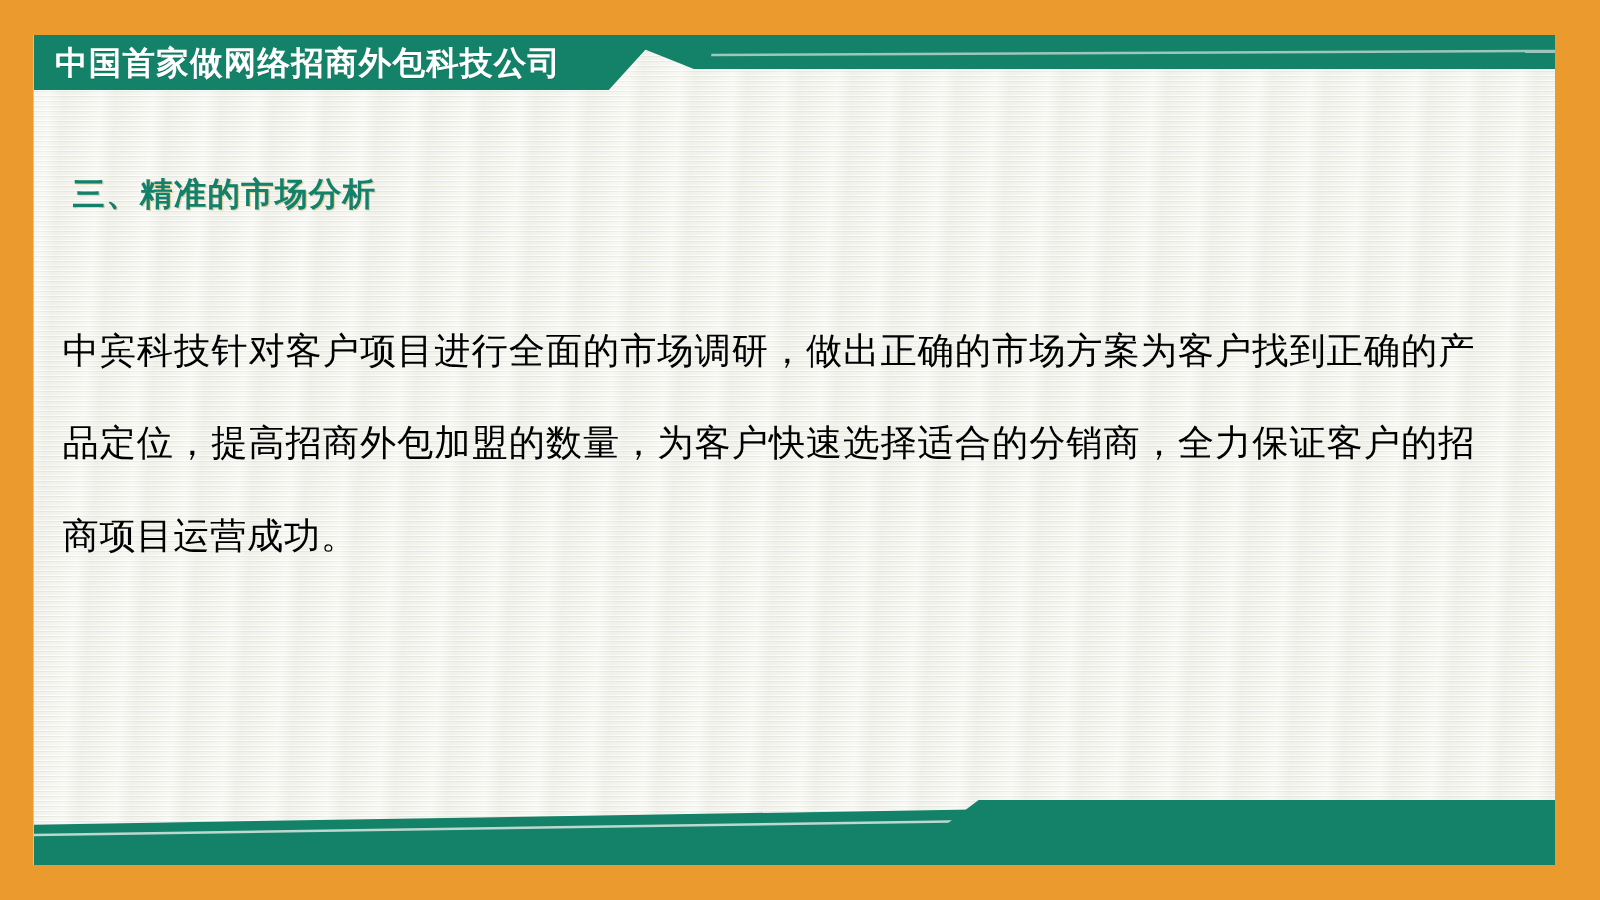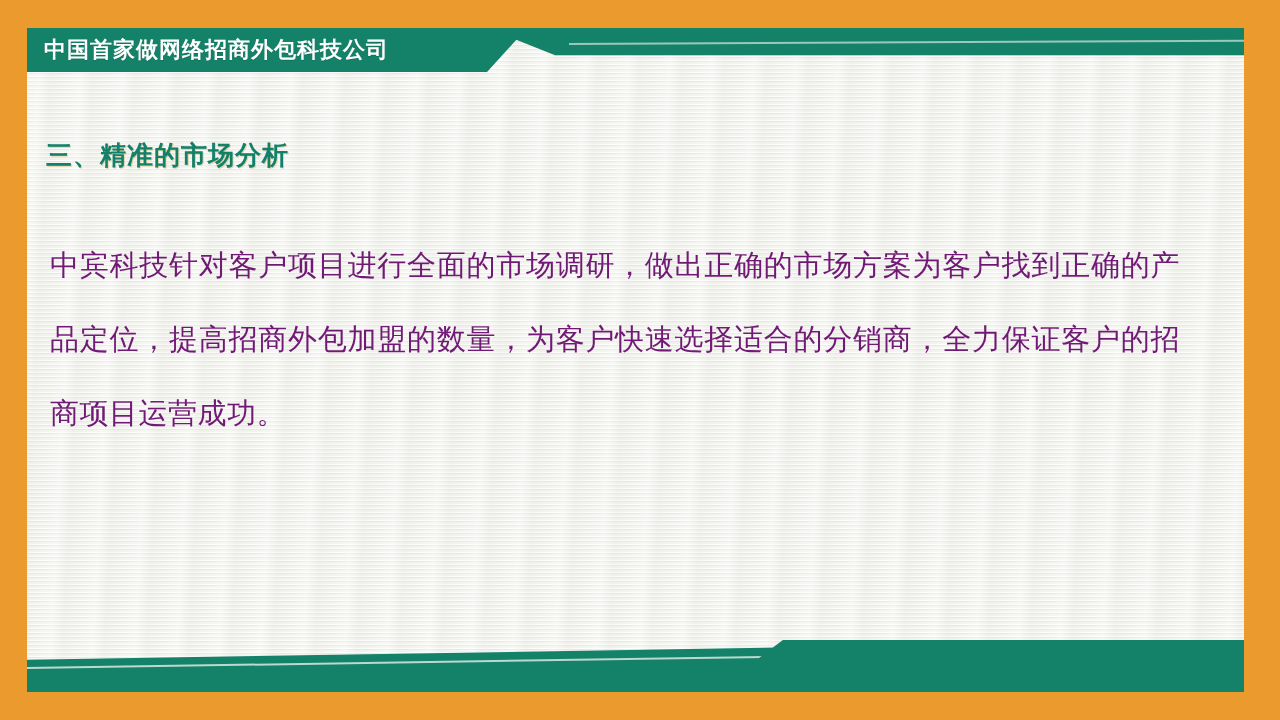--- a/index.html
+++ b/index.html
@@ -87,52 +87,52 @@
     width: 700px;
     height: 2px;
     background: #9dc7bc;
     transform: rotate(-0.28deg);
     transform-origin: left center;
   }
   .header-title {
     position: absolute;
     left: 44px;
     top: 32px;
-    font-size: 22px;
+    font-size: 26px;
     font-weight: bold;
     color: #ffffff;
     letter-spacing: 1px;
     line-height: 36px;
     white-space: nowrap;
     text-shadow: 0 1px 0 rgba(0,0,0,0.12);
     z-index: 5;
   }
 
   
   .section-heading {
     position: absolute;
-    left: 46px;
+    left: 58px;
     top: 138px;
     font-size: 26px;
     font-weight: bold;
     color: #12806a;
     letter-spacing: 1px;
     white-space: nowrap;
     text-shadow: 1px 1px 0 rgba(200,170,80,0.45);
   }
 
   .body-text {
     position: absolute;
     left: 50px;
-    top: 228px;
+    top: 244px;
     width: 1130px;
     font-family: "Liberation Serif", "DejaVu Serif", serif;
     font-size: 29px;
     line-height: 74px;
-    color: #701a75;
+    color: #000000;
     letter-spacing: 0.5px;
     text-align: justify;
   }
 
   
   .footer-band {
     position: absolute;
     left: 27px;
     bottom: 28px;
     width: 1217px;

